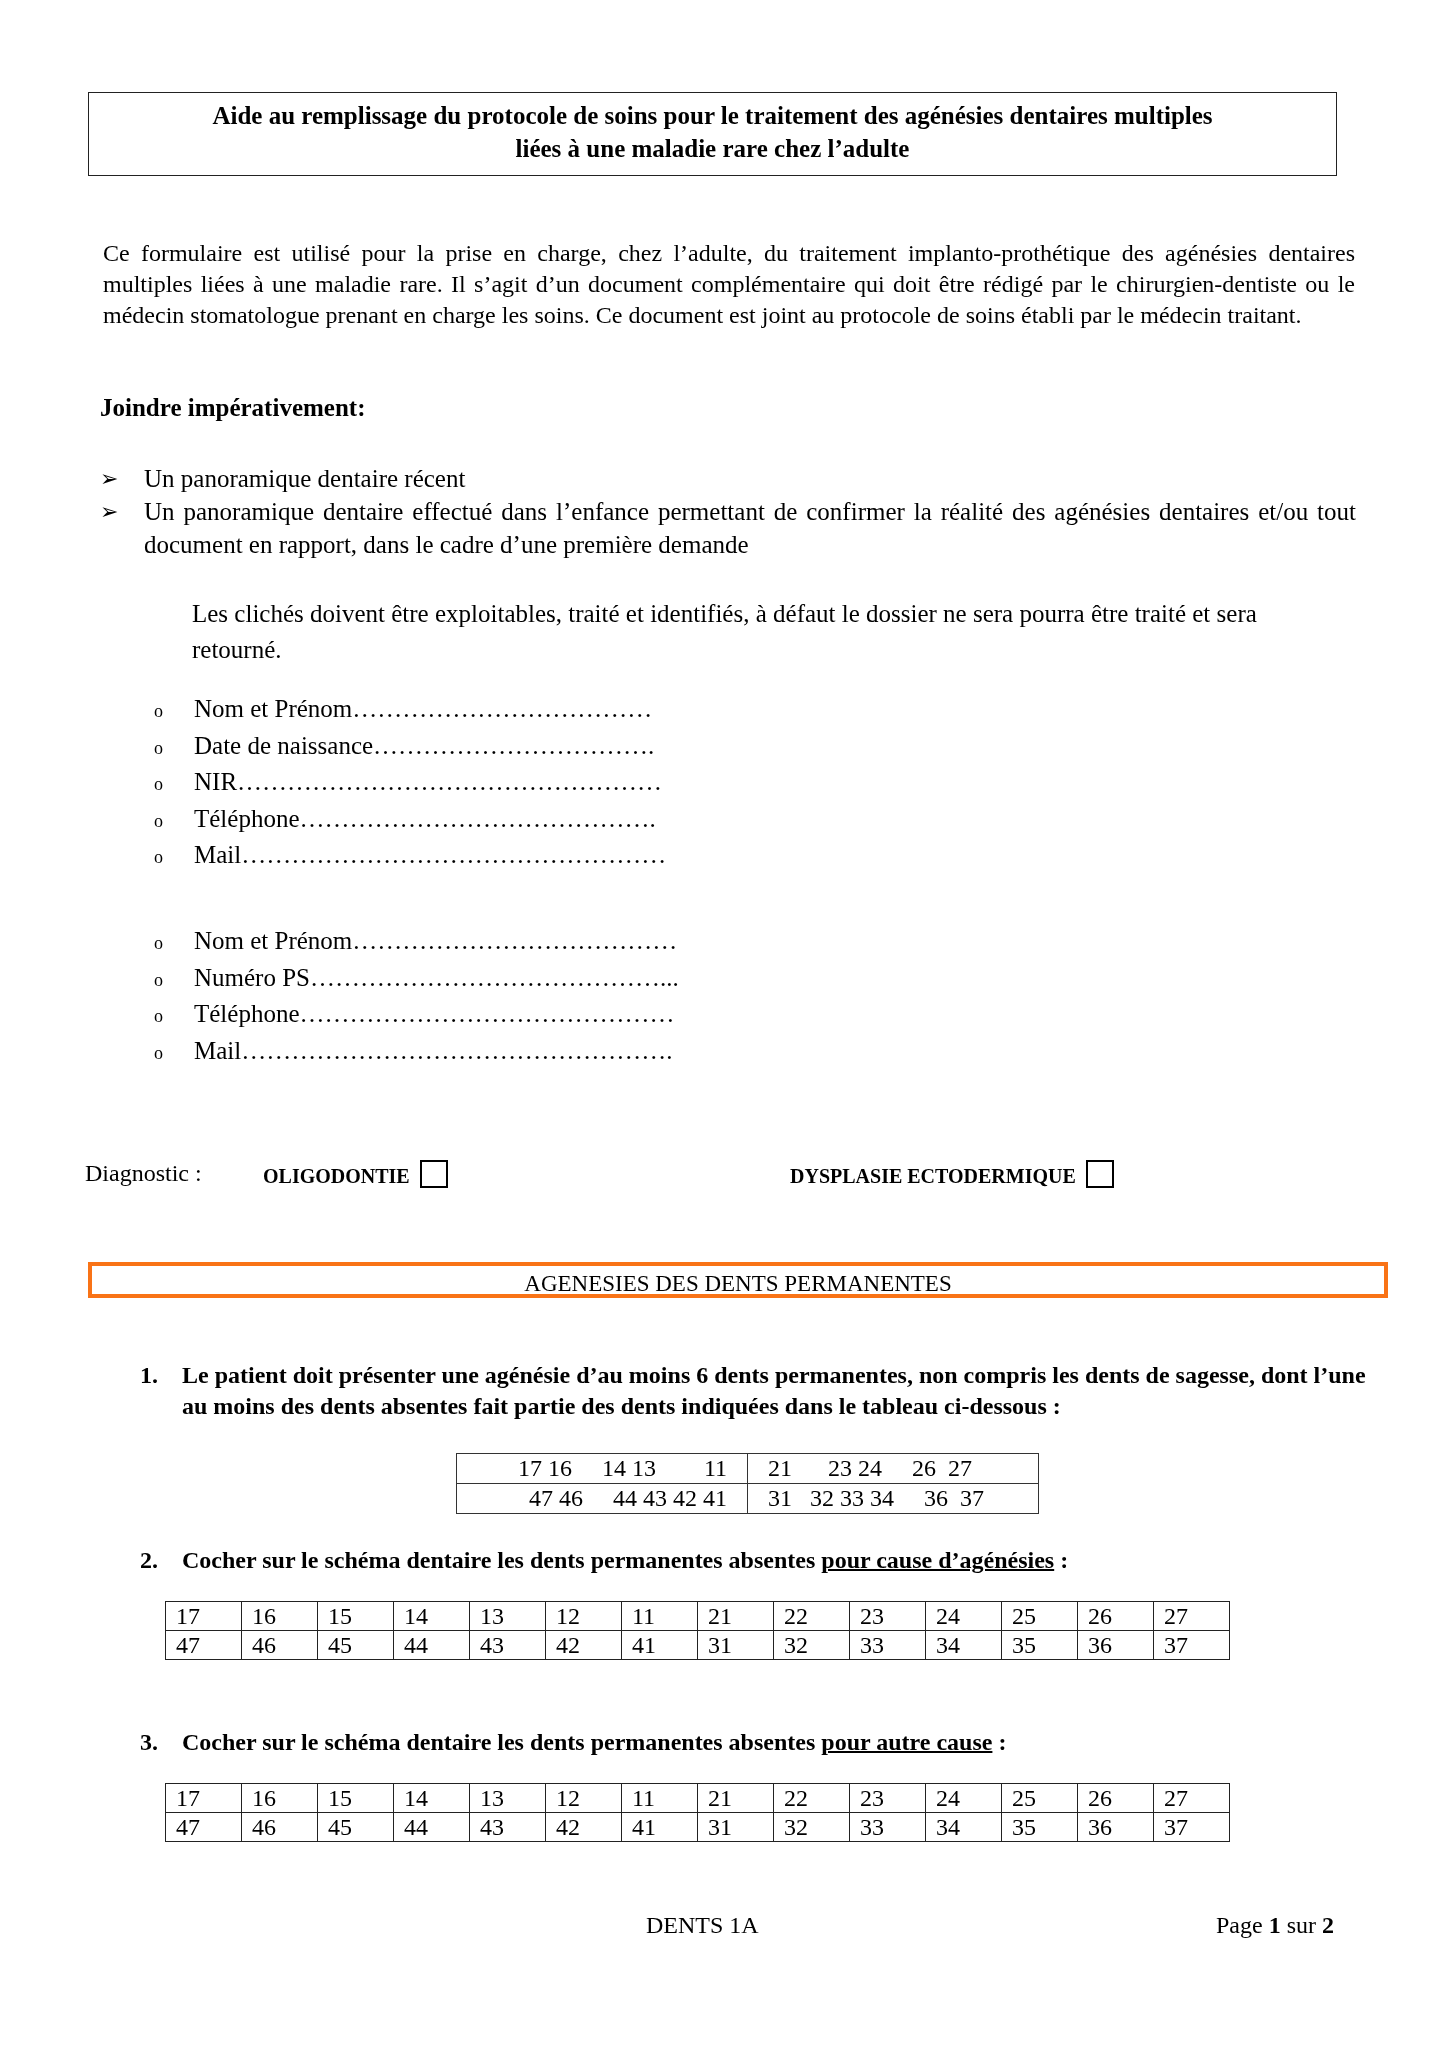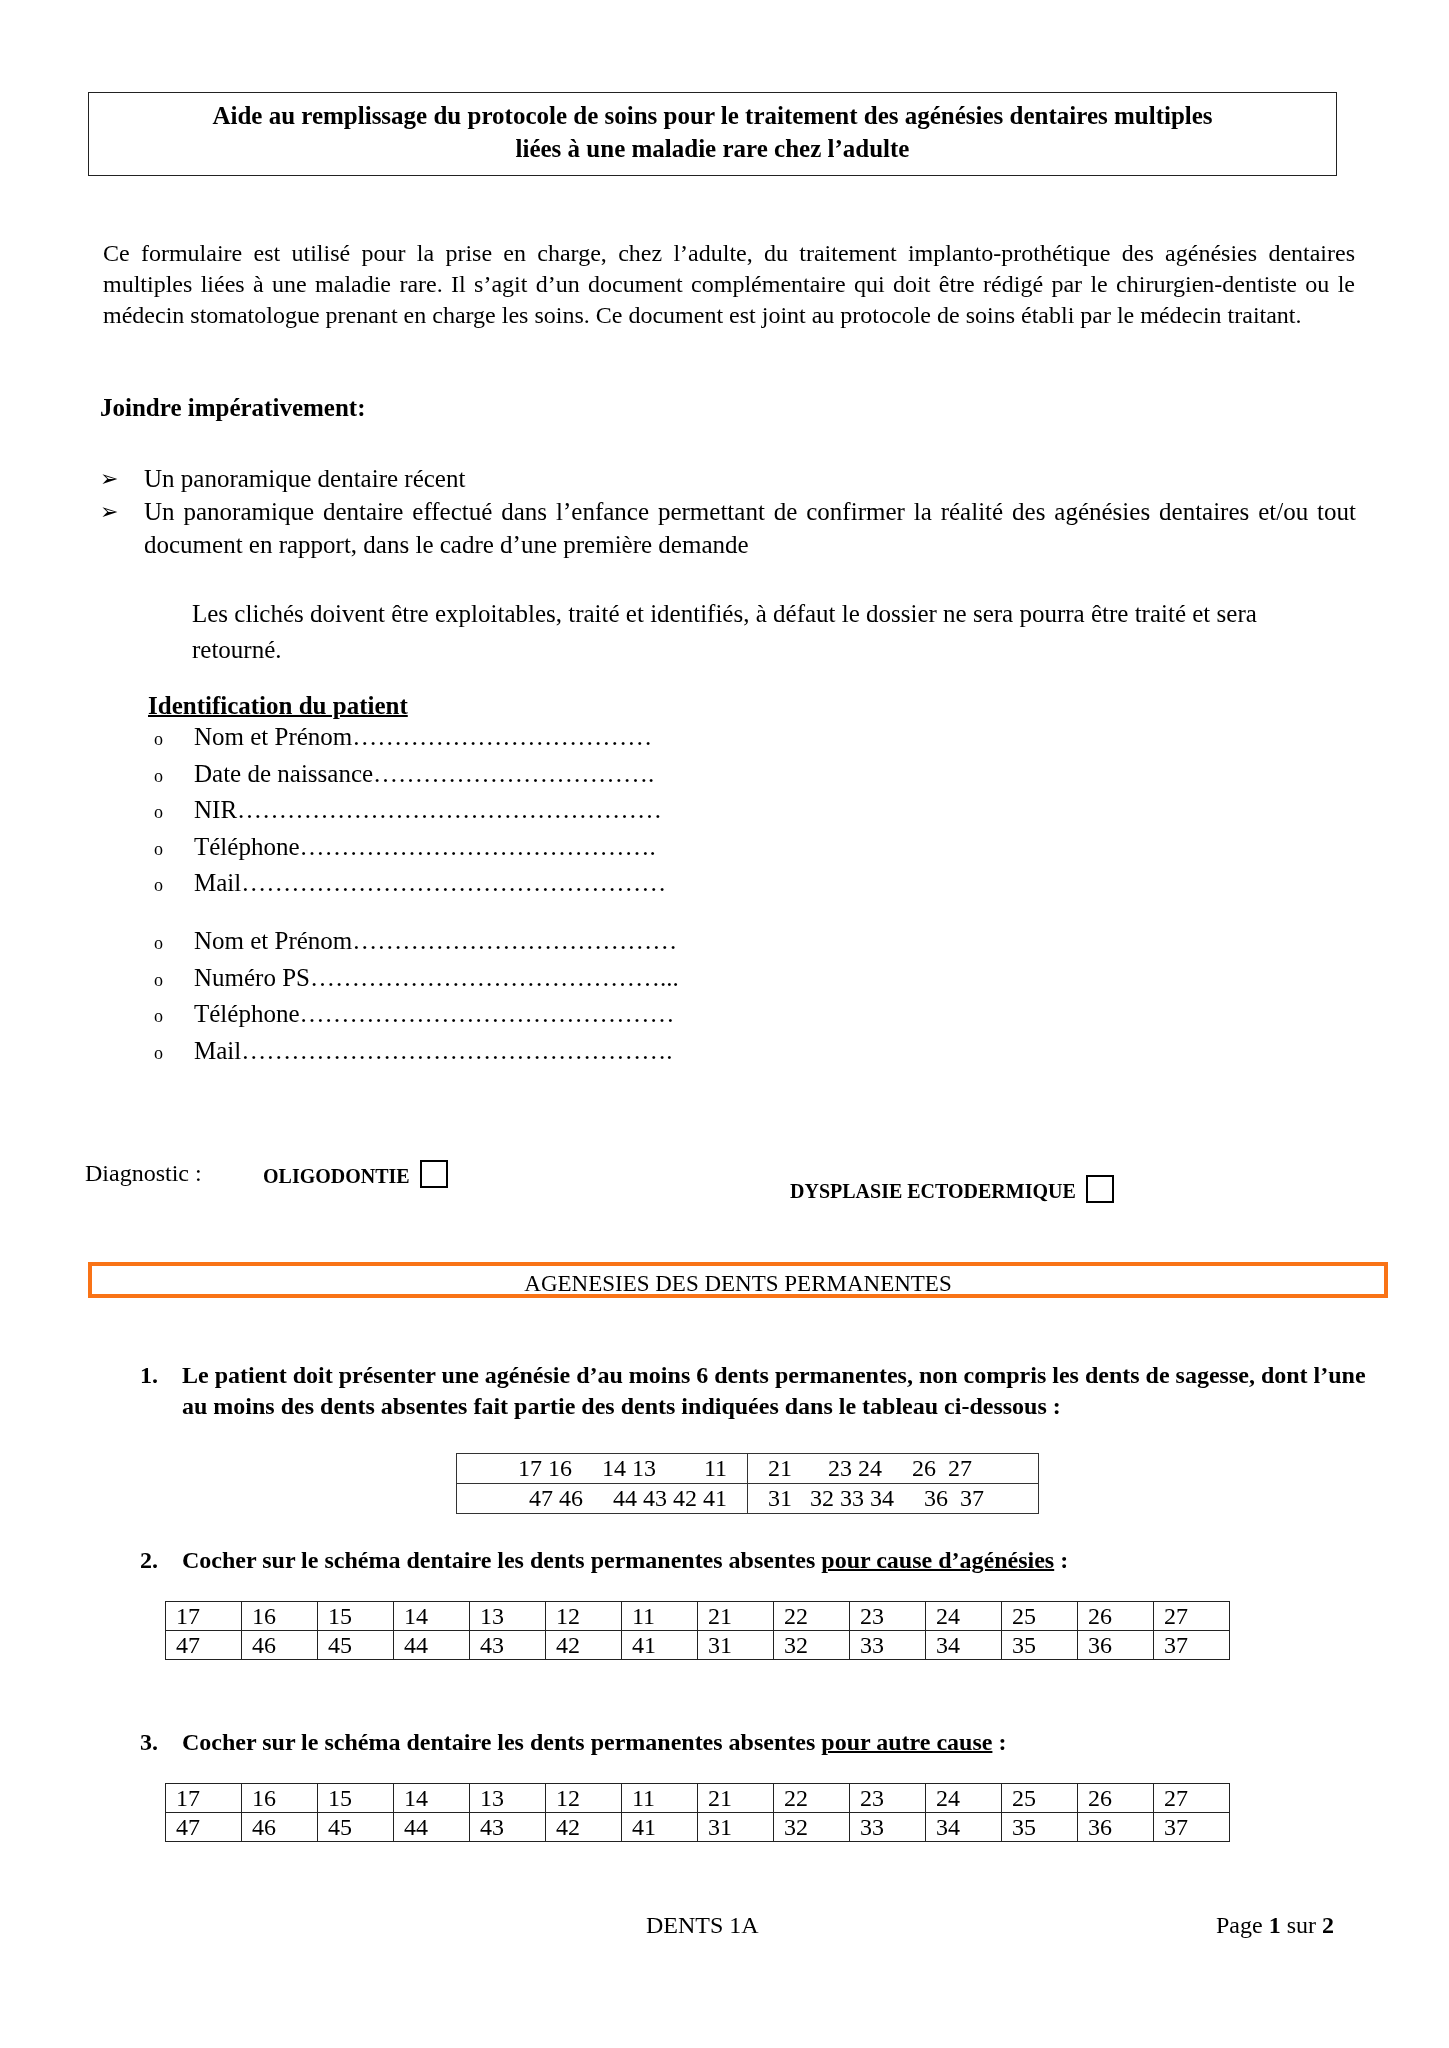--- a/index.html
+++ b/index.html
@@ -79,21 +79,20 @@
   </div>
   <div class="bullet-row">
     <span class="arrow">➢</span>
     <span class="txt">Un panoramique dentaire effectué dans l’enfance permettant de confirmer la réalité des agénésies dentaires et/ou tout document en rapport, dans le cadre d’une première demande</span>
   </div>
 </div>
 
 <div class="abs cliches"><span>Les clichés doivent être exploitables, traité et identifiés</span><span class="bold">, à défaut le dossier ne sera pourra être traité et sera retourné.</span></div>
 
 <div class="abs" style="left:148px; top:692px;">
-  <div class="section-h">Identification du patient</div>
   <div class="idlist" id="patient-list">
     <div class="idrow">
         <span class="o">o</span>
         <span>Nom et Prénom</span>
         <span> ………………………………</span>
       </div>
     <div class="idrow">
         <span class="o">o</span>
         <span>Date de naissance</span>
         <span> …………………………….</span>
@@ -138,21 +137,21 @@
         <span>Mail</span>
         <span> …………………………………………….</span>
       </div>
   </div>
 </div>
 
 <div class="abs diag" style="left:85px;">Diagnostic :</div>
 <div class="abs diag" style="left:263px;">
   <span class="smallcaps">OLIGODONTIE</span><span class="checkbox"></span>
 </div>
-<div class="abs diag" style="left:790px;margin-top:15px;">
+<div class="abs diag" style="left:790px;">
   <span class="smallcaps">DYSPLASIE ECTODERMIQUE</span><span class="checkbox"></span>
 </div>
 
 <div class="abs agen-box">AGENESIES DES DENTS PERMANENTES</div>
 
 <div class="abs numbered" style="left:140px; top:1360px; width:1240px;">
   <div class="numrow">
     <span class="n">1.</span>
     <span>Le patient doit présenter une agénésie d’au moins 6 dents permanentes, non compris les dents de sagesse, dont l’une au moins des dents absentes fait partie des dents indiquées dans le tableau ci-dessous :</span>
   </div>

